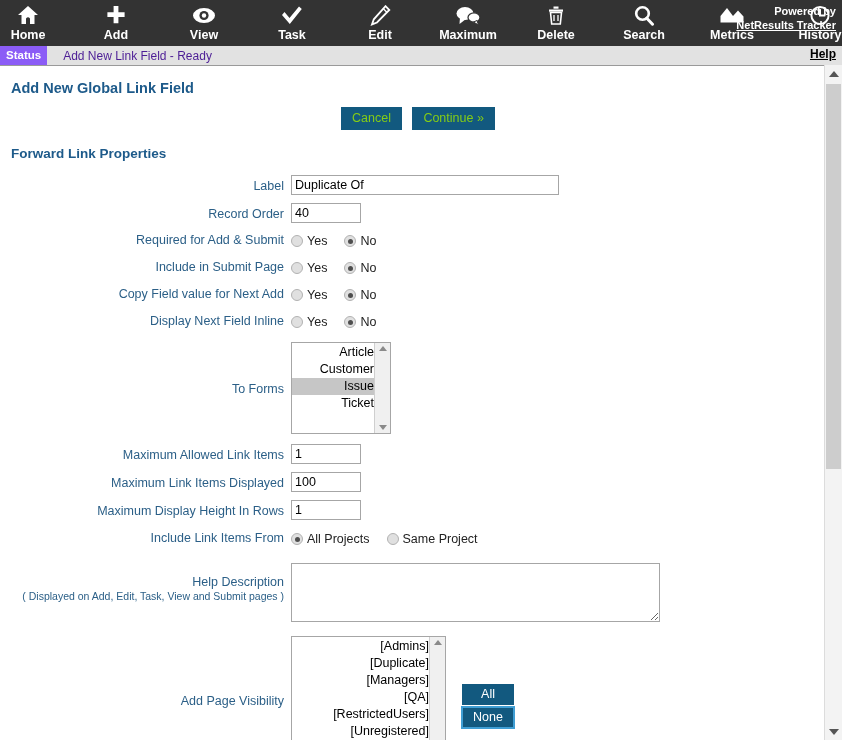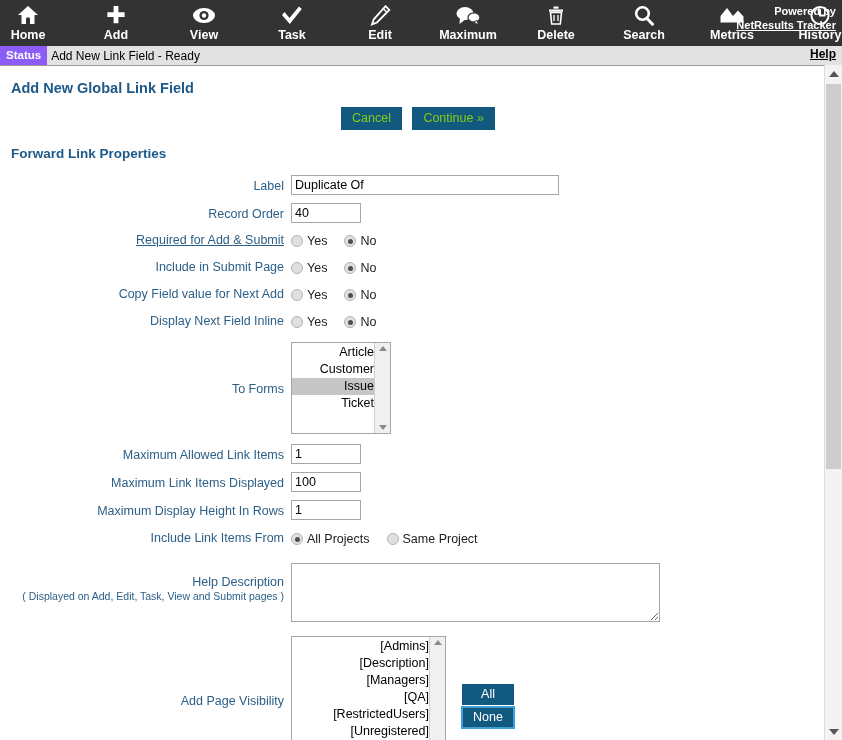--- a/index.html
+++ b/index.html
@@ -83,23 +83,23 @@
     color: #ffffff;
     font-size: 11.5px;
     font-weight: bold;
     padding: 2px 6px 3px 6px;
     height: 100%;
     display: flex;
     align-items: center;
     box-sizing: border-box;
   }
   .status-text {
-    color: #000000;
+    color: #4c1d95;
     font-size: 12px;
-    margin-left: 4px;
+    margin-left: 16px;
   }
   .status-help {
     position: absolute;
     right: 6px;
     top: 1px;
     color: #000000;
     font-size: 12px;
     font-weight: bold;
     text-decoration: underline;
     cursor: pointer;
@@ -523,21 +523,21 @@
       <td class="field-cell">
         <input class="txt txt-small" type="text" value="40" style="">
       </td>
     </tr>
     <tr>
           <td style="height:8px"></td>
           <td></td>
         </tr>
 
     <tr>
-      <td class="lbl-cell" style="padding-top:2px;text-decoration:underline;">Required for Add &amp; Submit</td>
+      <td class="lbl-cell" style="padding-top:2px;">Required for Add &amp; Submit</td>
       <td class="field-cell">
         <div class="radio-group">
           <span class="opt">
             <span class="radio"></span>
             <span>Yes</span>
           </span>
           <span class="opt">
             <span class="radio on"></span>
             <span>No</span>
           </span>
@@ -698,21 +698,21 @@
           <td></td>
         </tr>
 
     <tr>
       <td class="lbl-cell" style="padding-top:58px;">Add Page Visibility</td>
       <td class="field-cell">
         <div class="vis-wrap">
           <div class="listbox" style="width:155px;height:135px;">
             <div class="lb-items">
               <div class="lb-item">[Admins]</div>
-              <div class="lb-item">[Description]</div>
+              <div class="lb-item">[Duplicate]</div>
               <div class="lb-item">[Managers]</div>
               <div class="lb-item">[QA]</div>
               <div class="lb-item">[RestrictedUsers]</div>
               <div class="lb-item">[Unregistered]</div>
 
             </div>
             <div class="lb-scroll">
               <span class="lb-arrow up"></span>
 
             </div>

